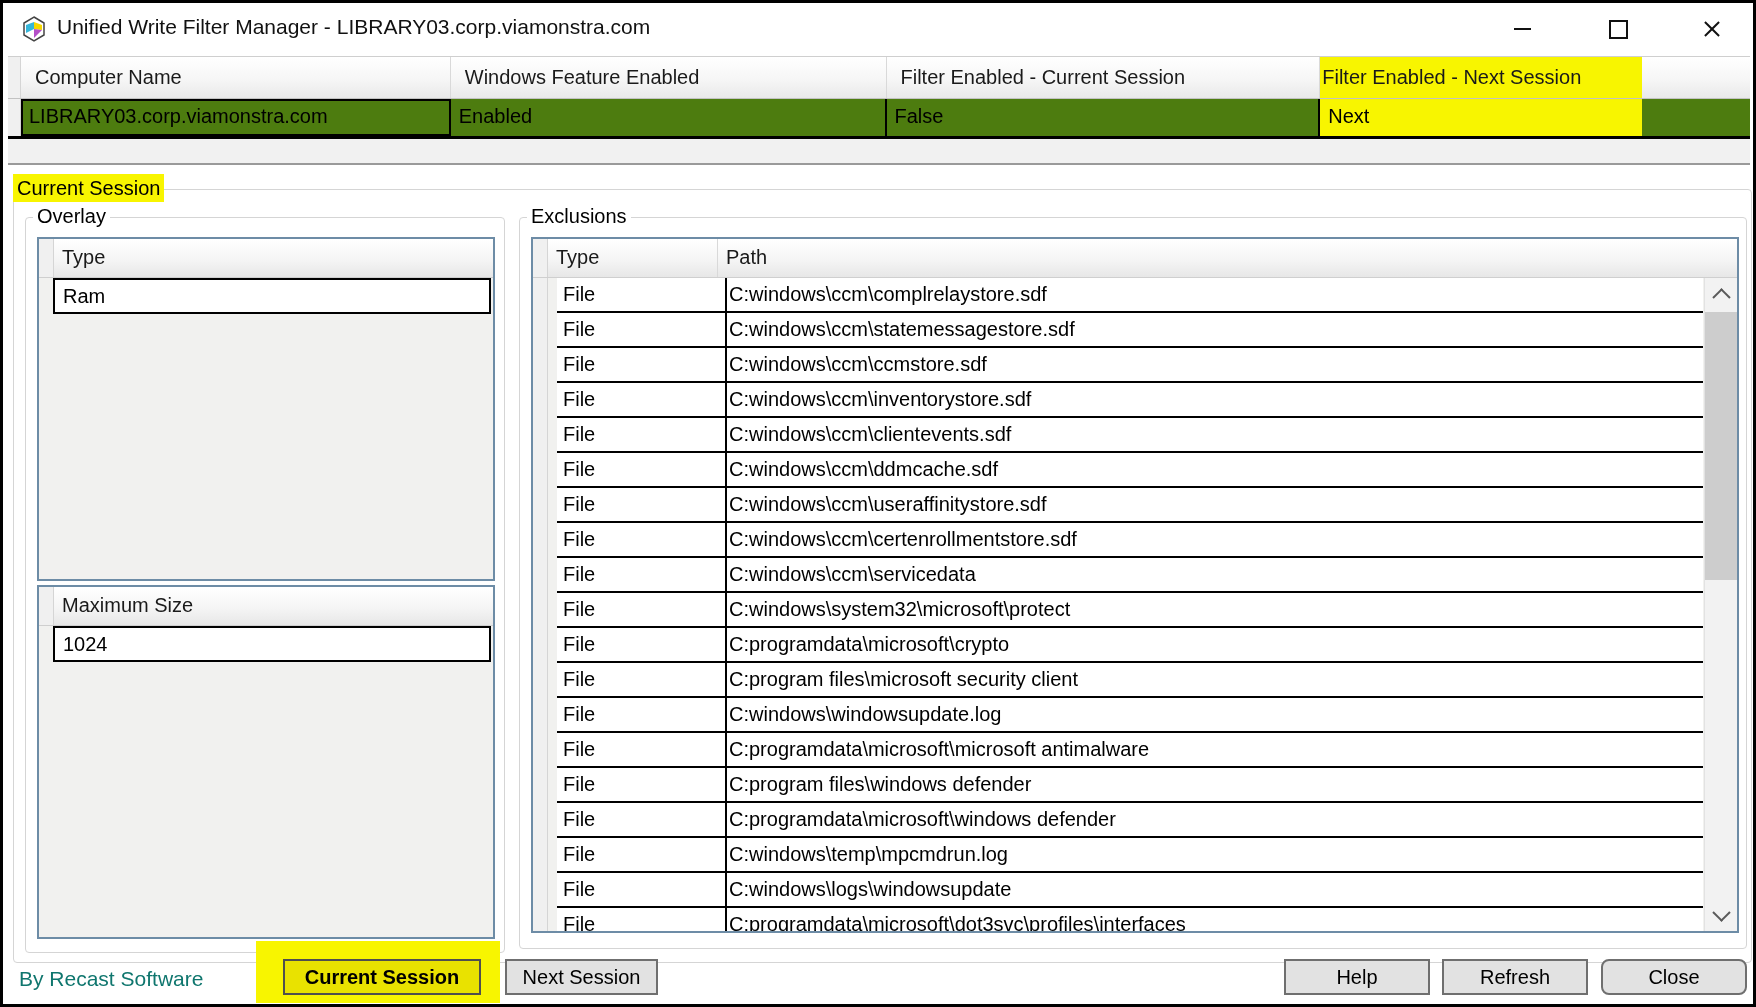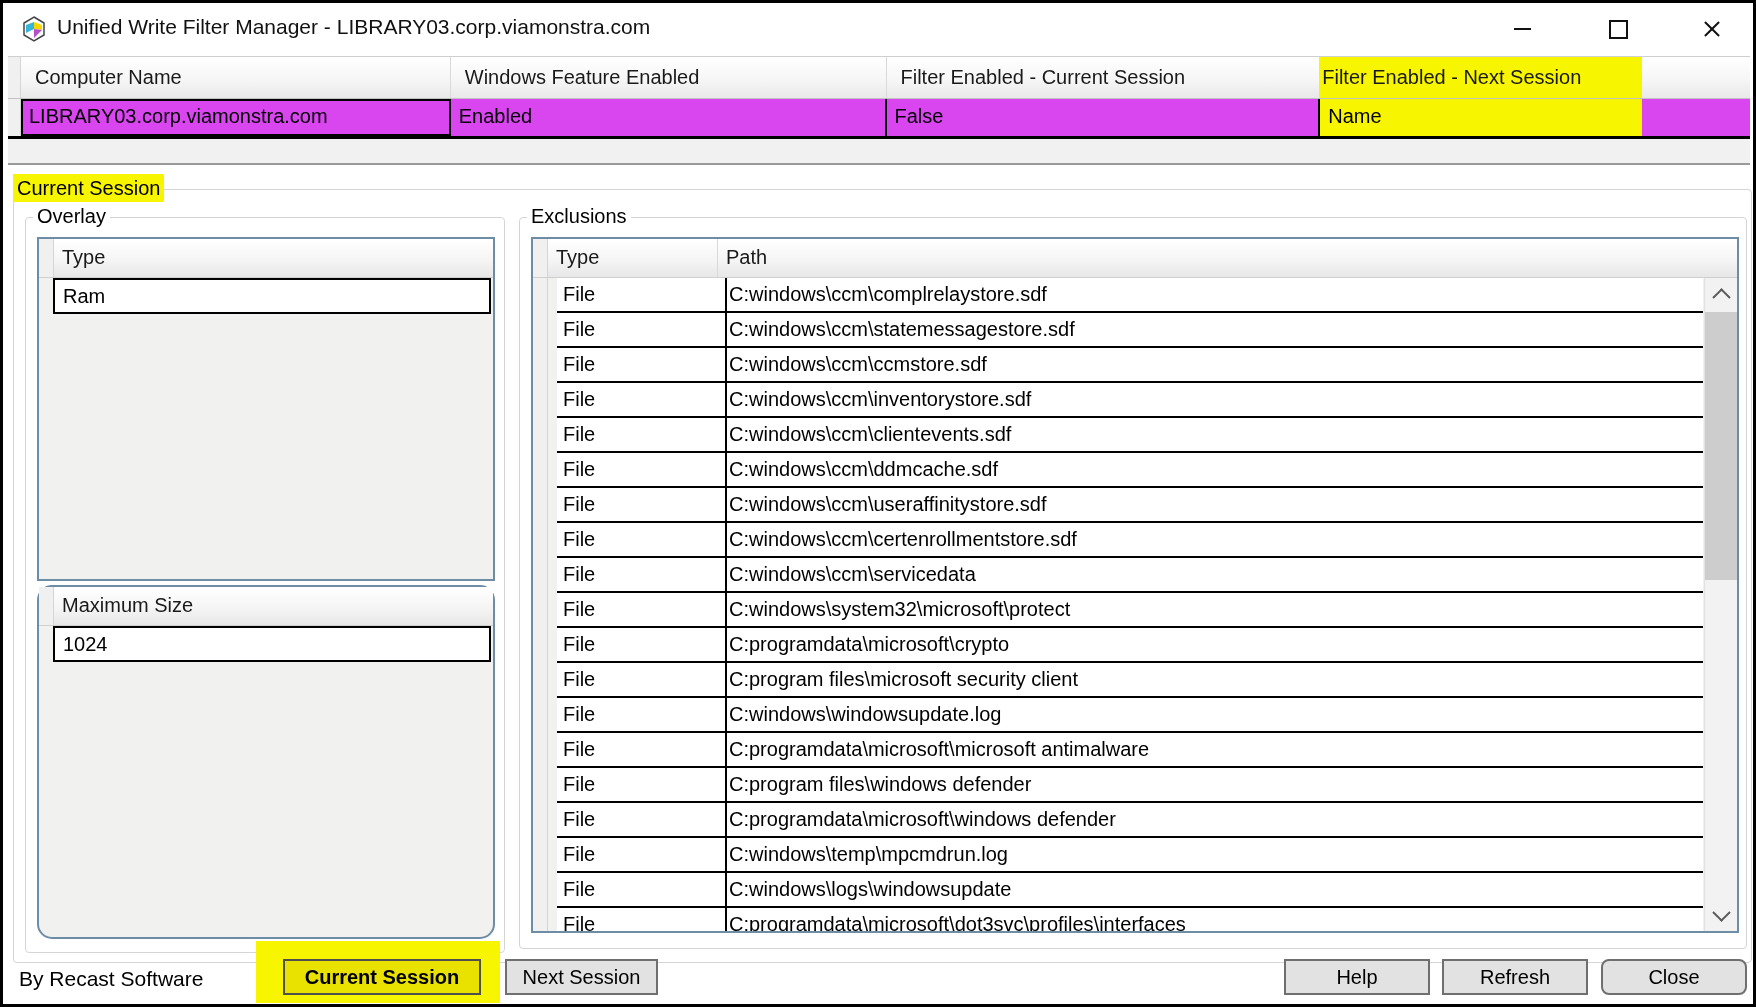--- a/index.html
+++ b/index.html
@@ -14,21 +14,21 @@
   .glyph-min{width:17px;height:0;border-top:2px solid #111;}
   .glyph-max{width:15px;height:15px;border:2px solid #111;}
   .glyph-close{position:relative;width:18px;height:18px;}
   .glyph-close::before,.glyph-close::after{content:"";position:absolute;left:8px;top:-1px;width:2px;height:20px;background:#111;}
   .glyph-close::before{transform:rotate(45deg);} .glyph-close::after{transform:rotate(-45deg);}
   
   .info-grid{position:absolute;left:5px;top:53px;width:1742px;}
   .info-header{display:flex;height:41px;background:linear-gradient(#ffffff,#f6f6f6 55%,#e9e9e9);border-top:1px solid #cfcfcf;border-bottom:1px solid #c2c2c2;}
   .ih-strip{width:12px;background:#f0f0f0;border-right:1px solid #d5d5d5;}
   .ih-cell{box-sizing:border-box;border-right:1px solid #d9d9d9;font-size:20px;color:#1a1a1a;line-height:40px;padding-left:14px;white-space:nowrap;overflow:hidden;}
-  .info-row{display:flex;height:37px;background:#d946ef;border-bottom:3px solid #000;}
+  .info-row{display:flex;height:37px;background:#4d7c0f;border-bottom:3px solid #000;}
   .iv-strip{width:12px;background:#f0f0f0;border-right:1px solid #d5d5d5;}
   .iv-cell{box-sizing:border-box;border-right:2px solid #000;font-size:20px;color:#000;line-height:35px;padding-left:8px;white-space:nowrap;overflow:hidden;}
   .iv-cell.first{outline:2px solid #000;outline-offset:-2px;}
   .iv-cell.last,.ih-cell.last{border-right:none;}
   .hl-head{height:41px;line-height:40px;background:#f8f500;padding-left:2px;margin-left:-14px;width:322px;box-sizing:border-box;}
   .hl-val{height:37px;line-height:35px;background:#f8f500;padding-left:8px;margin-left:-8px;width:322px;box-sizing:border-box;}
   .info-empty{height:24px;background:#f1f1f1;border-bottom:2px solid #9a9a9a;}
   
   .groupbox{position:absolute;border:1px solid #d5d5d5;border-radius:4px;background:transparent;}
   .group-label{position:absolute;background:#fff;font-size:20px;color:#000;padding:0 4px;white-space:nowrap;z-index:5;line-height:28px;}
@@ -49,21 +49,21 @@
   .ex-hsep{position:absolute;top:0;bottom:0;left:184px;width:1px;background:#d9d9d9;}
   
   .vscroll{position:absolute;top:39px;right:0;bottom:0;width:32px;background:#f2f2f2;border-left:1px solid #e2e2e2;}
   .sb-btn{position:absolute;left:0;width:32px;height:32px;background:#f2f2f2;display:flex;align-items:center;justify-content:center;}
   .sb-up{top:0;} .sb-down{bottom:0;}
   .chev{width:11px;height:11px;border-left:2px solid #5a5a5a;border-top:2px solid #5a5a5a;}
   .chev.up{transform:rotate(45deg) translate(2px,2px);}
   .chev.down{transform:rotate(225deg) translate(2px,2px);}
   .sb-thumb{position:absolute;left:0;top:34px;width:32px;height:268px;background:#cdcdcd;}
   
-  .footer-credit{position:absolute;left:16px;top:958px;font-size:21px;color:#000000;line-height:36px;}
+  .footer-credit{position:absolute;left:16px;top:958px;font-size:21px;color:#0f766e;line-height:36px;}
   .footer-hl{position:absolute;left:253px;top:938px;width:244px;height:62px;background:#f8f500;}
   .btn{position:absolute;top:956px;height:36px;box-sizing:border-box;background:#e2e2e2;border:2px solid #6f6f6f;font-size:20px;color:#000;text-align:center;line-height:32px;cursor:default;}
   .btn-current{left:280px;width:198px;background:#e9e200;border:2px solid #4f4f4f;font-weight:bold;}
   .btn-next{left:502px;width:153px;}
   .btn-help{left:1281px;width:146px;}
   .btn-refresh{left:1439px;width:146px;}
   .btn-close{left:1598px;width:146px;border-radius:8px;}
 </style>
 </head>
 <body>
@@ -100,41 +100,41 @@
       <div class="ih-cell last" style="width:430px">
         <div class="hl-head">Filter Enabled - Next Session</div>
       </div>
     </div>
     <div class="info-row">
       <div class="iv-strip"></div>
       <div class="iv-cell first" style="width:430px">LIBRARY03.corp.viamonstra.com</div>
       <div class="iv-cell" style="width:436px">Enabled</div>
       <div class="iv-cell" style="width:434px">False</div>
       <div class="iv-cell last" style="width:430px">
-        <div class="hl-val">Name</div>
+        <div class="hl-val">Next</div>
       </div>
     </div>
     <div class="info-empty"></div>
   </div>
 
   <div class="groupbox" style="left:10px;top:186px;width:1737px;height:772px;"></div>
   <div class="group-label yellow" style="left:10px;top:171px;">Current Session</div>
 
   <div class="groupbox" style="left:22px;top:214px;width:478px;height:734px;"></div>
   <div class="group-label" style="left:30px;top:199px;">Overlay</div>
 
   <div class="dgrid" style="left:34px;top:234px;width:458px;height:344px;">
     <div class="dgrid-header">
       <div class="dg-corner"></div>
       <div class="dg-htext">Type</div>
     </div>
     <div class="single-row" style="width:438px;">Ram</div>
   </div>
 
-  <div class="dgrid" style="left:34px;top:582px;width:458px;height:354px;border-radius:15px;">
+  <div class="dgrid" style="left:34px;top:582px;width:458px;height:354px;">
     <div class="dgrid-header">
       <div class="dg-corner"></div>
       <div class="dg-htext">Maximum Size</div>
     </div>
     <div class="single-row" style="width:438px;">1024</div>
   </div>
 
   <div class="groupbox" style="left:516px;top:214px;width:1226px;height:730px;"></div>
   <div class="group-label" style="left:524px;top:199px;text-align:center;">Exclusions</div>
 

